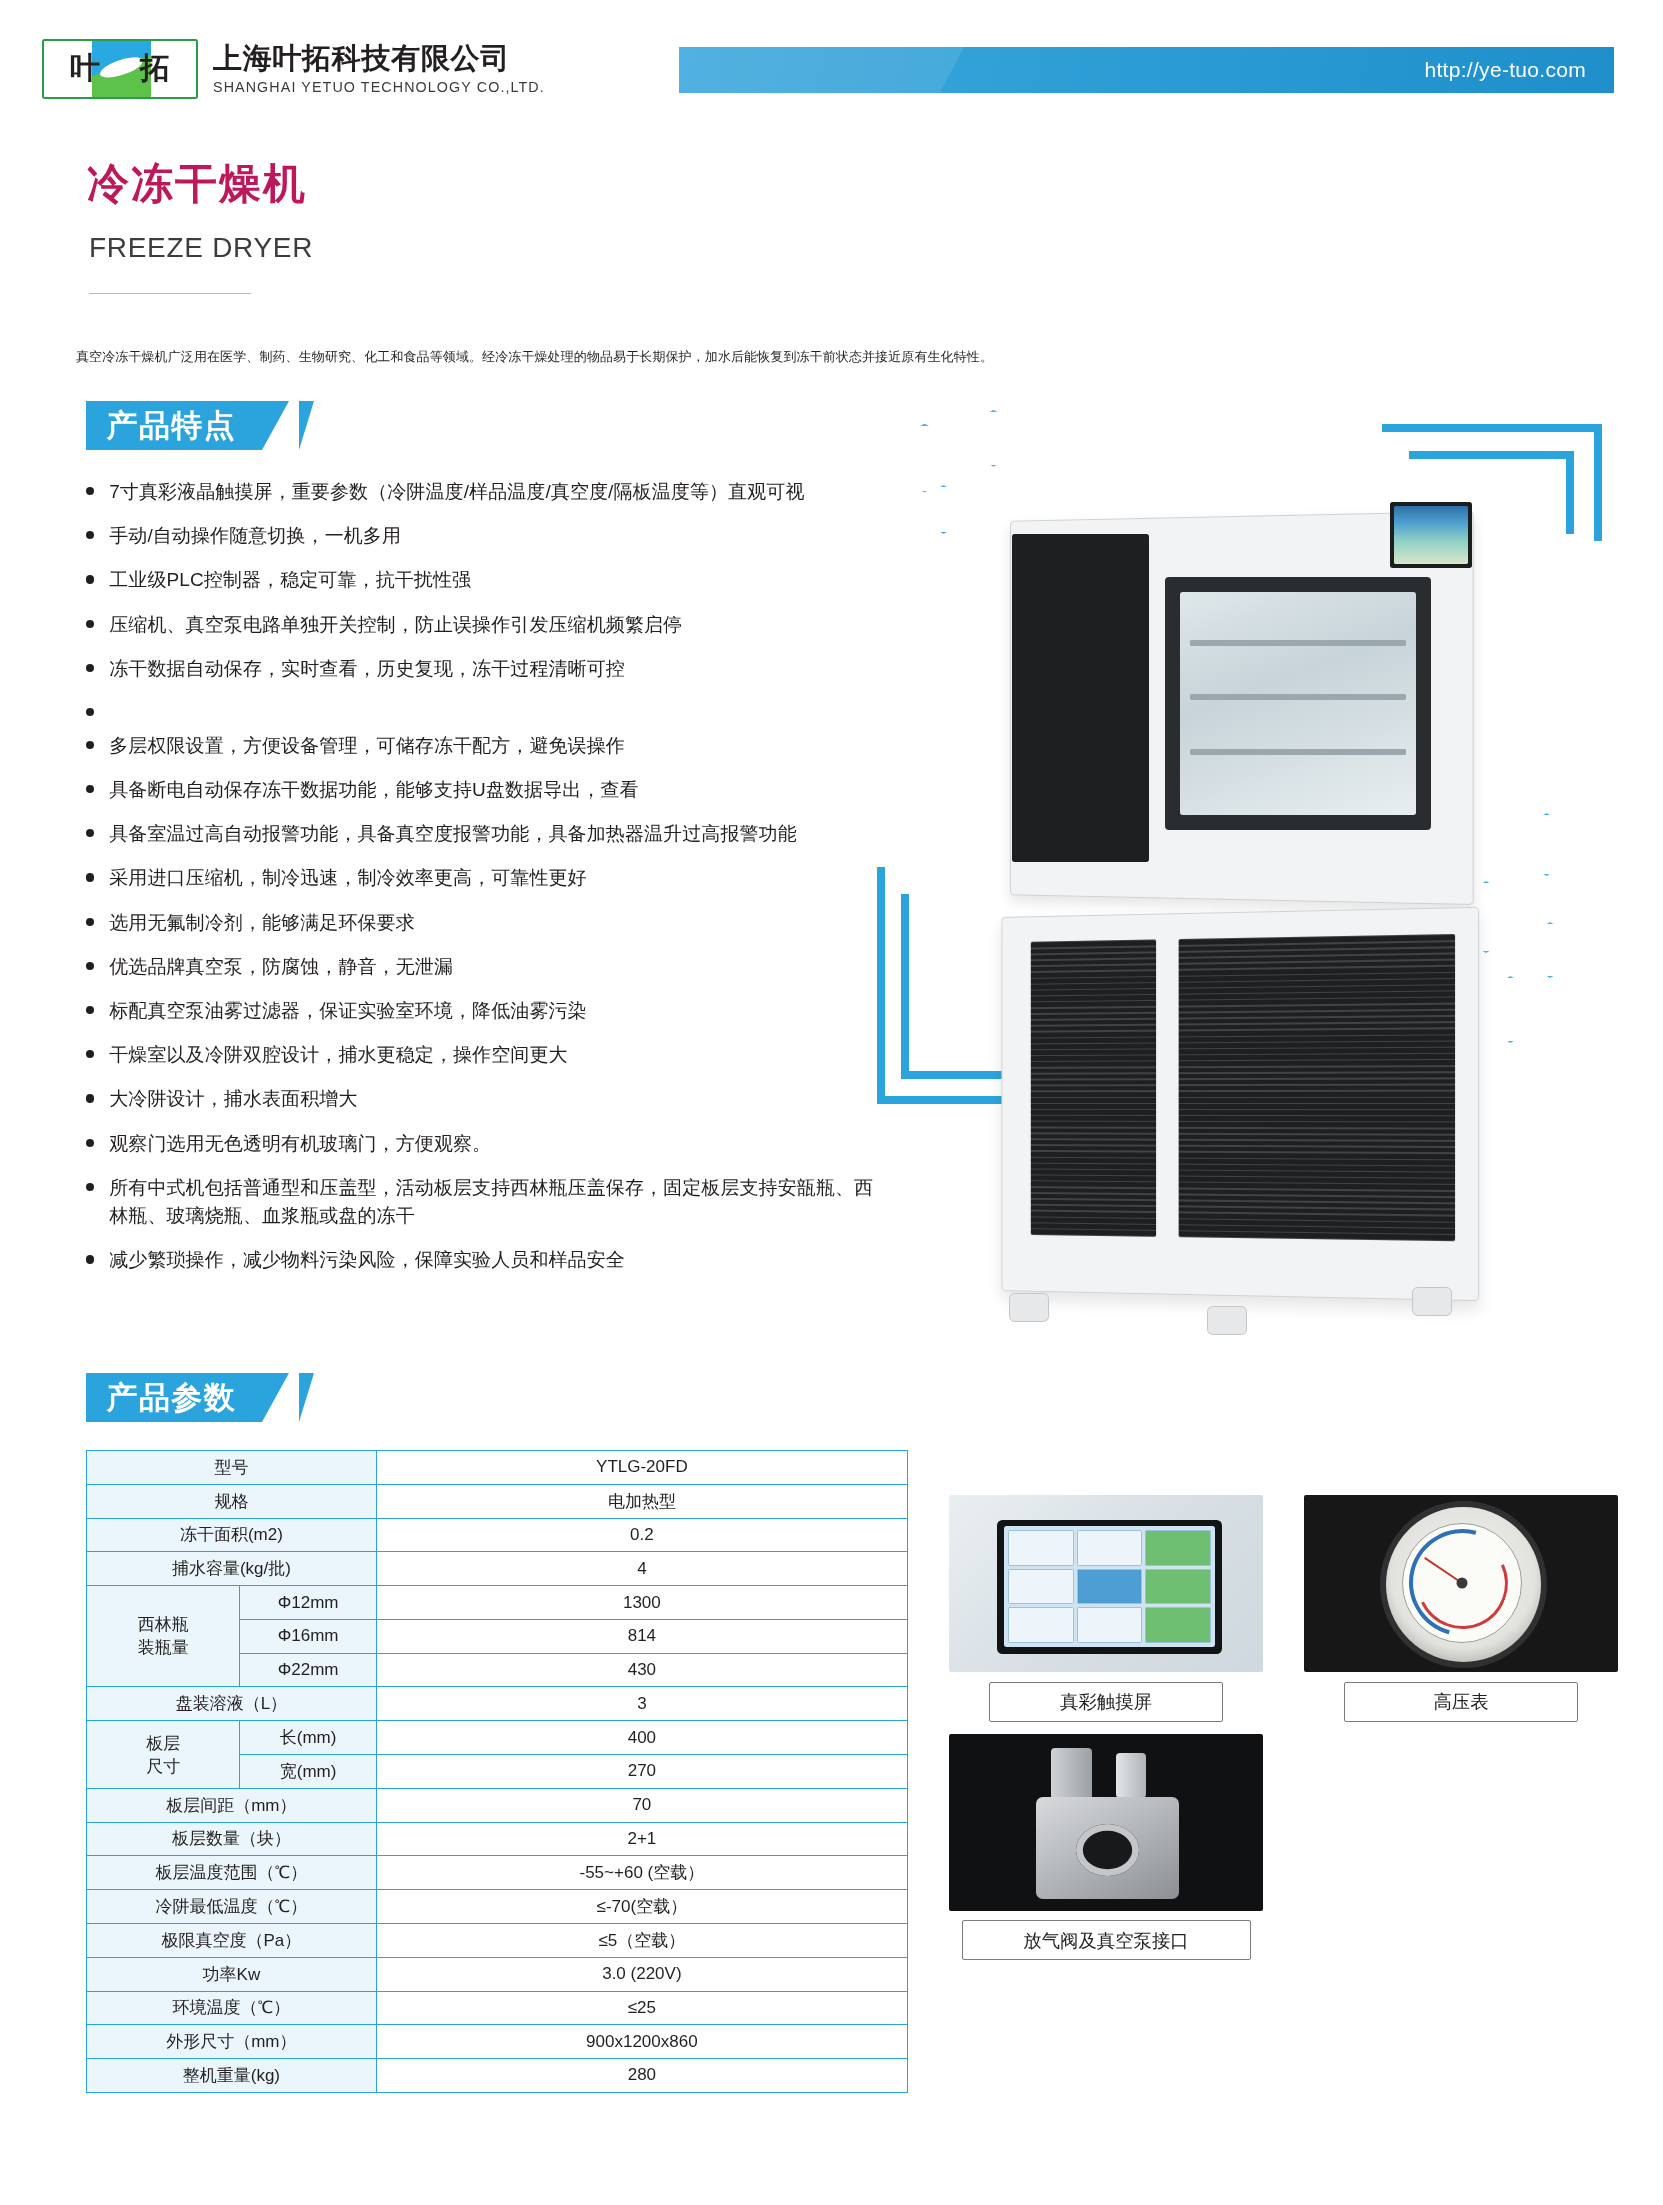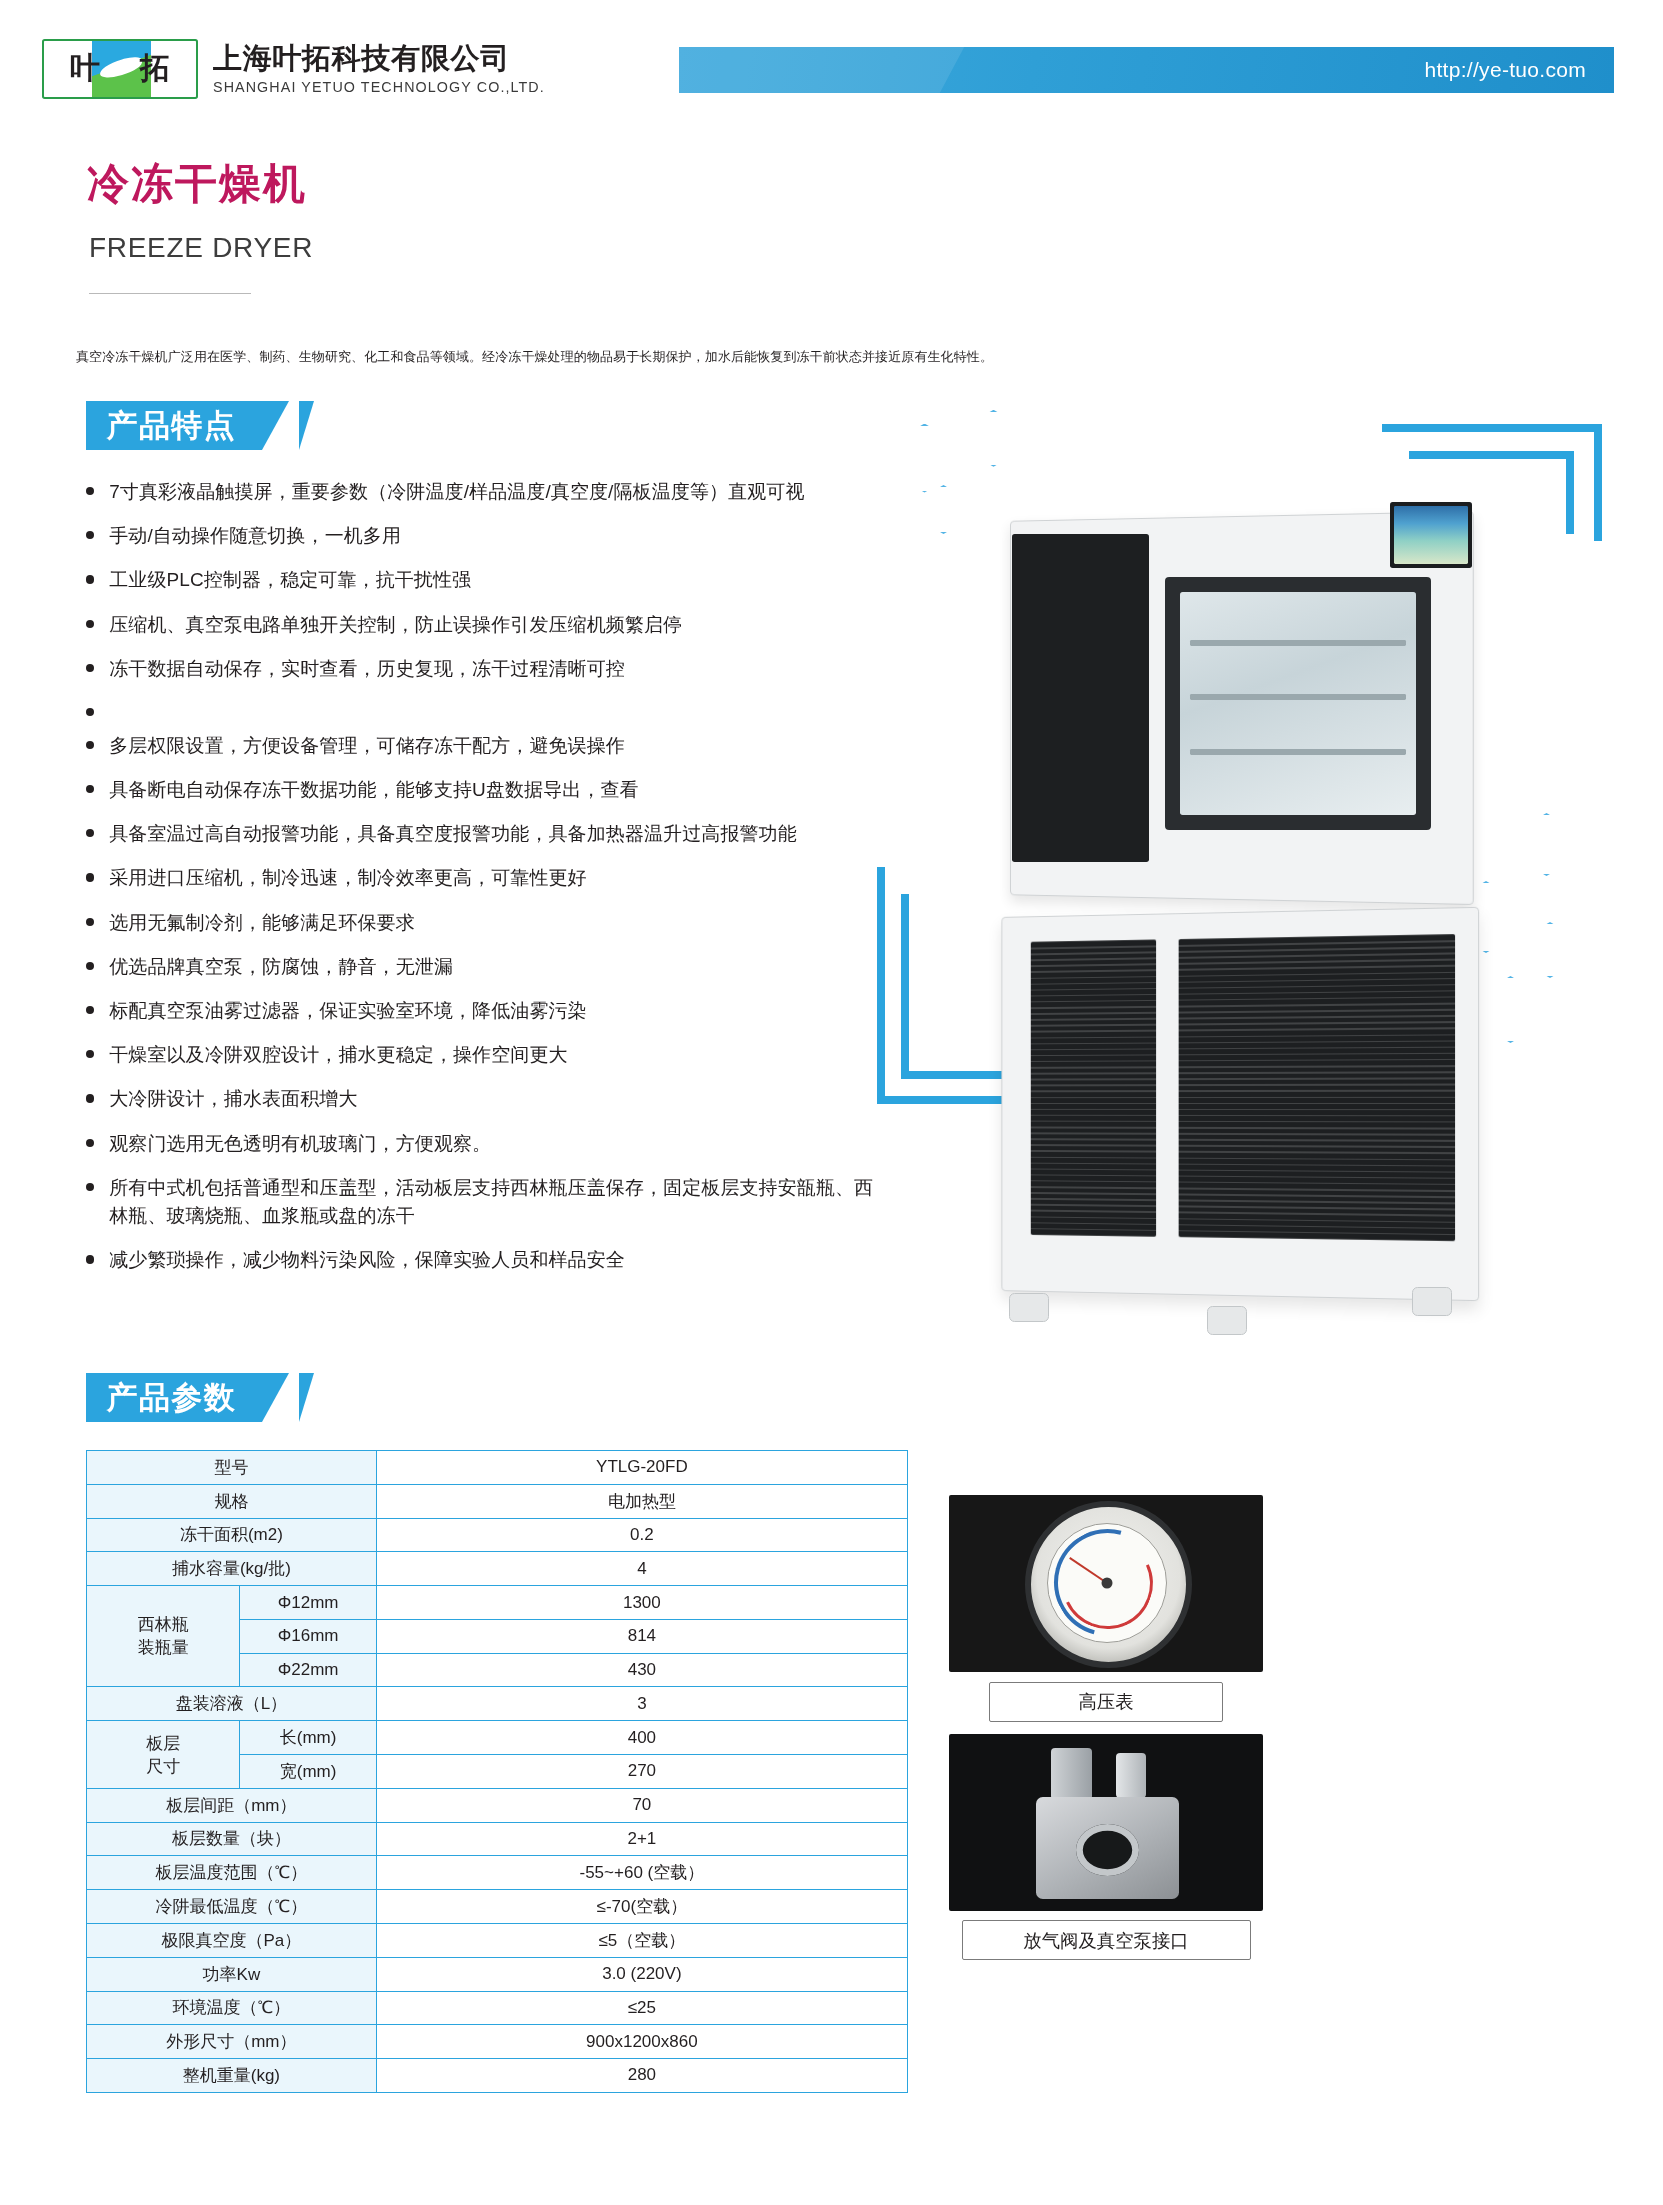--- a/index.html
+++ b/index.html
@@ -818,20 +818,38 @@
       <tr>
         <td class="label" colspan="2">整机重量(kg)</td>
         <td class="value">280</td>
       </tr>
     </tbody>
   </table>
 
   <div class="photos">
     <div class="photo-row">
       <div class="photo-cell">
+        <div class="photo-box p1">
+          <div class="p1-screen">
+            <div class="p1-ui">
+              <div></div>
+                <div></div>
+                <div></div>
+                <div></div>
+                <div></div>
+                <div></div>
+                <div></div>
+                <div></div>
+                <div></div>
+            </div>
+          </div>
+        </div>
+        <div class="photo-cap">真彩触摸屏</div>
+      </div>
+      <div class="photo-cell">
         <div class="photo-box p2">
           <div class="gauge-outer">
             <div class="gauge-face">
               <div class="gauge-arc"></div>
               <div class="gauge-arc2"></div>
               <div class="gauge-needle"></div>
               <div class="gauge-hub"></div>
             </div>
           </div>
         </div>

